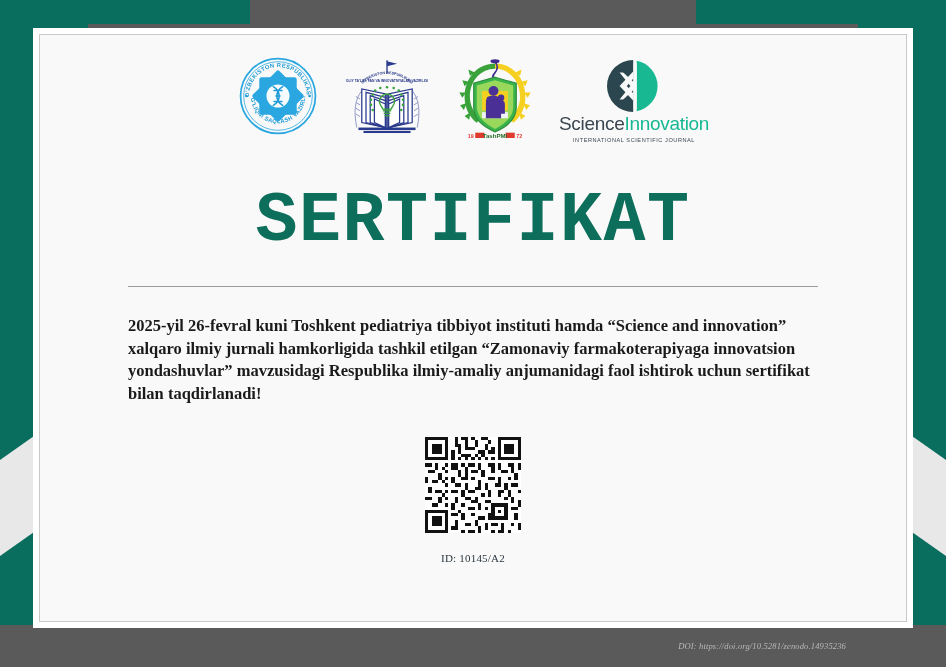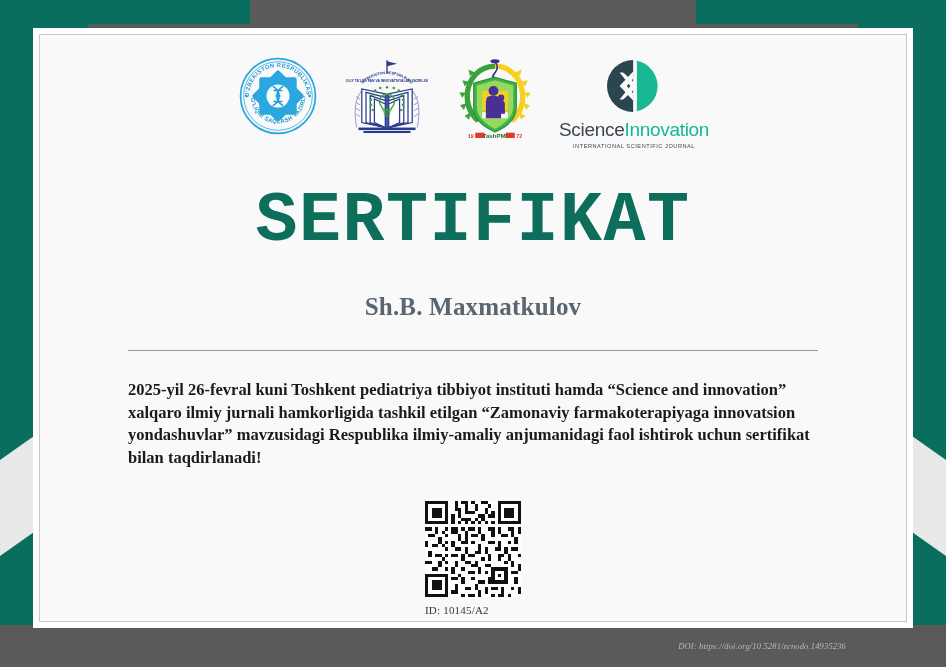--- a/index.html
+++ b/index.html
@@ -138,21 +138,21 @@
   
   .logo-si {
     display:flex; flex-direction:column;
     align-items:center; width:146px;
     padding-top:2px;
   }
   .si-mark { width:54px; height:54px; }
   .si-word {
     font-family:"Liberation Sans", sans-serif;
     font-size:19px; letter-spacing:-.3px;
-    margin-top:6px; white-space:nowrap;
+    margin-top:0; white-space:nowrap;
   }
   .si-word .a { color:#3c4650; }
   .si-word .b { color:#18b893; }
   .si-sub {
     font-family:"Liberation Sans", sans-serif;
     font-size:5.6px; color:#3c4650;
     letter-spacing:.55px; margin-top:2px;
     white-space:nowrap;
   }
 
@@ -189,21 +189,21 @@
     font-family:"Liberation Serif", serif;
     font-weight:bold;
     font-size:16.5px;
     line-height:1.37;
     color:#1a1a1a;
   }
 
   
   .qr-block {
     margin-top:32px;
-    display:flex; flex-direction:column; align-items:flex-start;
+    display:flex; flex-direction:column; align-items:center;gap:12px;
   }
   .qr {
     width:96px; height:96px;
     background:#ffffff;
     display:block;
   }
   .qr-id {
     margin-top:7px;
     font-family:"Liberation Serif", serif;
     font-size:11px;
@@ -391,21 +391,20 @@
           <div class="si-word">
             <span class="a">Science</span><span class="b">Innovation</span>
           </div>
           <div class="si-sub">INTERNATIONAL SCIENTIFIC JOURNAL</div>
         </div>
 
       </div>
 
       <div class="title">SERTIFIKAT</div>
 
-      <div class="recipient">Sh.B. Maxmatkulov</div>
 
       <div class="divider"></div>
 
       <div class="body-text">2025-yil 26-fevral kuni Toshkent pediatriya tibbiyot instituti hamda “Science and innovation” xalqaro ilmiy jurnali hamkorligida tashkil etilgan “Zamonaviy farmakoterapiyaga innovatsion yondashuvlar” mavzusidagi Respublika ilmiy-amaliy anjumanidagi faol ishtirok uchun sertifikat bilan taqdirlanadi!</div>
 
       <div class="qr-block">
         <svg class="qr" viewBox="0 0 29 29" shape-rendering="crispEdges">
           <rect width="29" height="29" fill="#ffffff"></rect>
           <g fill="#111111">
 

